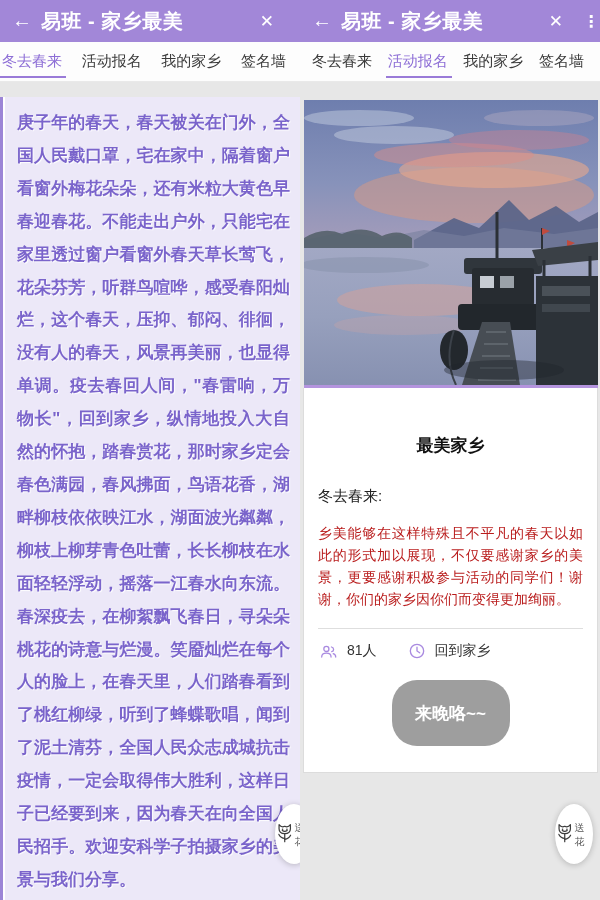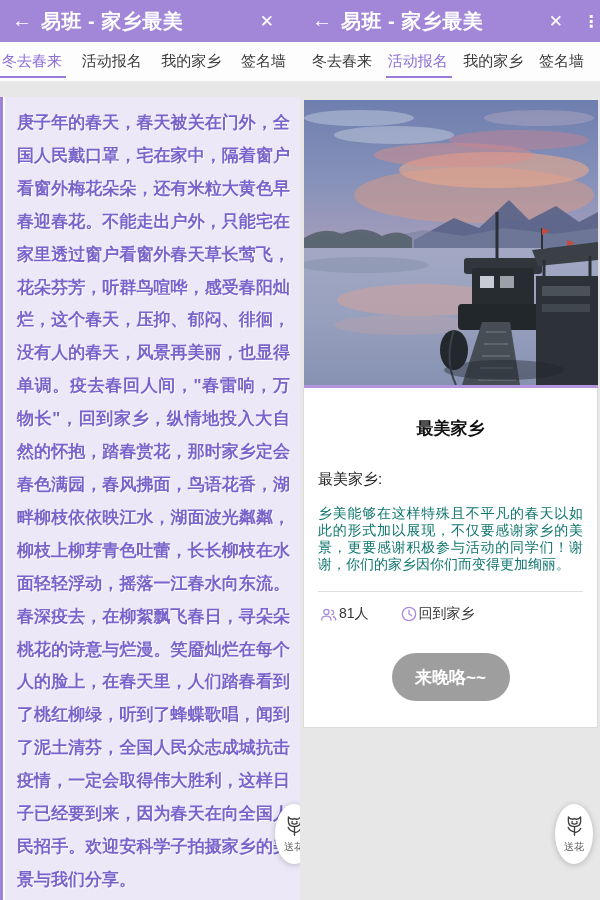--- a/index.html
+++ b/index.html
@@ -26,40 +26,40 @@
   .tab.active { color:#8d6ed6; }
   .tab.active::after { content:""; position:absolute; left:-2px; right:-4px; bottom:3px; height:2px; background:#9a7bd8; }
 
   
   .reading { position:absolute; top:97px; left:0; right:0; bottom:0; background:#ece8f8; }
   .scroll-strip { position:absolute; left:0; top:0; width:3px; height:100%; background:#9c85d6; }
   .strip-gap { position:absolute; left:3px; top:0; width:2px; height:100%; background:#ffffff; }
   .article { padding:10px 10px 0 17px; font-size:17px; line-height:32.9px; color:#7a64cb; font-weight:700; text-align:justify; text-shadow:1px 1px 1px rgba(255,255,255,0.95); }
 
   
-  .fab { position:absolute; width:38px; height:60px; background:#fff; border-radius:50%; box-shadow:0 1px 6px rgba(0,0,0,0.22); display:flex; flex-direction:column; align-items:center; justify-content:center; bottom:36px; z-index:8; cursor:pointer;text-align:right; }
+  .fab { position:absolute; width:38px; height:60px; background:#fff; border-radius:50%; box-shadow:0 1px 6px rgba(0,0,0,0.22); display:flex; flex-direction:row; align-items:center; justify-content:center; bottom:36px; z-index:8; cursor:pointer; }
   .screen-left .fab { right:-13px; }
   .screen-right .fab { right:7px; }
   .fab-label { font-size:10px; color:#555; margin-top:1px; }
 
   
   .activity { position:absolute; top:97px; left:0; right:0; bottom:0; background:#e7e7e7; }
   .photo-wrap { margin:3px 2px 0 4px; height:285px; background:#6f7fa8; }
   .photo-wrap svg { width:100%; height:100%; display:block; }
   .purple-divider { height:3px; background:#b494de; margin:0 2px 0 4px; }
-  .card { margin:0 2px 0 3px; background:#fff; border:1px solid #dcdcdc; border-top:none; padding:14px 14px 26px; }
+  .card { margin:0 2px 0 3px; background:#fff; border:1px solid #dcdcdc; border-top:none; padding:31px 14px 26px; }
   .card-title { text-align:center; font-size:17px; font-weight:bold; color:#111; margin:15px 0 30px; }
   .rules-label { font-size:15px; color:#222; margin-bottom:16px; }
   .rules-highlight { font-size:16px; font-weight:bold; color:#111; margin-bottom:14px; }
-  .description { font-size:14px; line-height:17px; color:#0f766e; text-align:justify; }
+  .description { font-size:14px; line-height:22px; color:#b91c1c; text-align:justify; }
   .hr { border:none; border-top:1px solid #dedede; margin-top:18px; }
   .stats-row { display:flex; align-items:center; gap:32px; padding:13px 2px 10px; }
-  .stat { display:flex; align-items:center; gap:2px; font-size:14px; color:#333; }
+  .stat { display:flex; align-items:center; gap:10px; font-size:14px; color:#333; }
   .stat svg { display:block; }
-  .closed-button { display:block; margin:20px auto 0; width:118px; height:48px; border-radius:25px; background:#9e9e9e; color:#fff; font-size:17px; font-weight:bold; border:none; cursor:pointer; font-family:inherit; }
+  .closed-button { display:block; margin:10px auto 0; width:118px; height:66px; border-radius:25px; background:#9e9e9e; color:#fff; font-size:17px; font-weight:bold; border:none; cursor:pointer; font-family:inherit; }
 </style>
 </head>
 <body>
 
 <div class="screen screen-left">
   <div class="app-header">
     <span class="back-icon">←</span>
     <span class="header-title">易班 - 家乡最美</span>
     <span class="header-right">
       <span class="close-icon">✕</span>
@@ -162,21 +162,21 @@
         <path d="M182 232 L202 232 M180 244 L204 244 M178 256 L206 256 M176 268 L209 268 M174 280 L212 280" stroke="#5d646b" stroke-width="2"></path>
         <ellipse cx="150" cy="250" rx="14" ry="20" fill="#23282d"></ellipse>
         <path d="M150 230 Q140 260 152 285" stroke="#3c424a" stroke-width="2" fill="none"></path>
         <ellipse cx="200" cy="270" rx="60" ry="10" fill="#1f242a" opacity="0.4"></ellipse>
       </svg>
     </div>
     <div class="purple-divider"></div>
 
     <div class="card">
       <div class="card-title">最美家乡</div>
-      <div class="rules-label">最美家乡:</div>
+      <div class="rules-label">冬去春来:</div>
       <p class="description">乡美能够在这样特殊且不平凡的春天以如此的形式加以展现，不仅要感谢家乡的美景，更要感谢积极参与活动的同学们！谢谢，你们的家乡因你们而变得更加绚丽。</p>
       <hr class="hr">
       <div class="stats-row">
         <span class="stat">
           <svg width="17" height="15" viewBox="0 0 20 17">
             <g fill="none" stroke="#a98ae0" stroke-width="1.5" stroke-linecap="round">
               <circle cx="7.5" cy="5.5" r="3"></circle>
               <path d="M2 15 Q2 10.5 7.5 10.5 Q13 10.5 13 15"></path>
               <path d="M13.5 3.2 Q16 3.8 16 6 Q16 8.2 13.8 8.6"></path>
               <path d="M15.5 11 Q18.5 12 18.5 15"></path>

